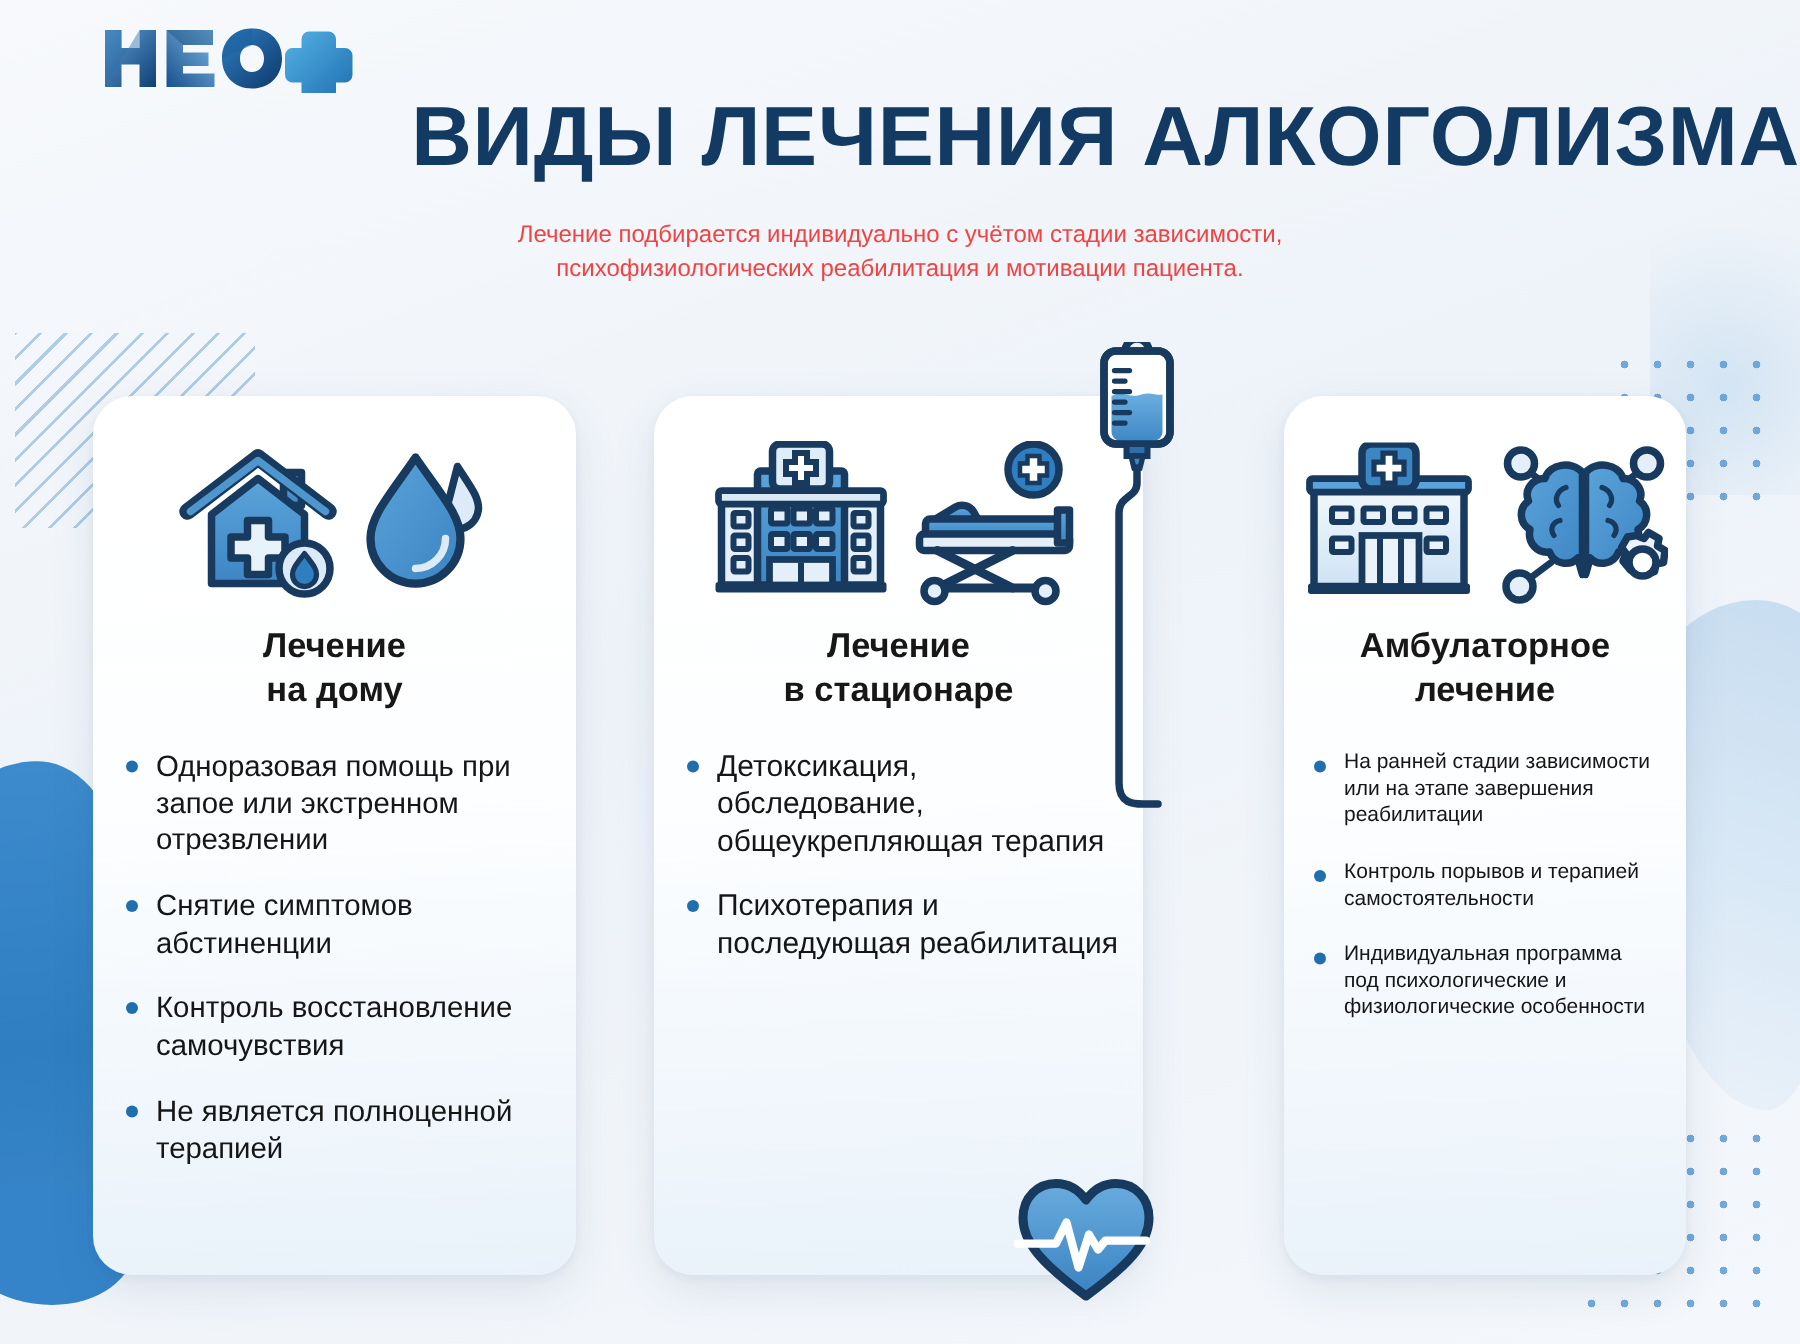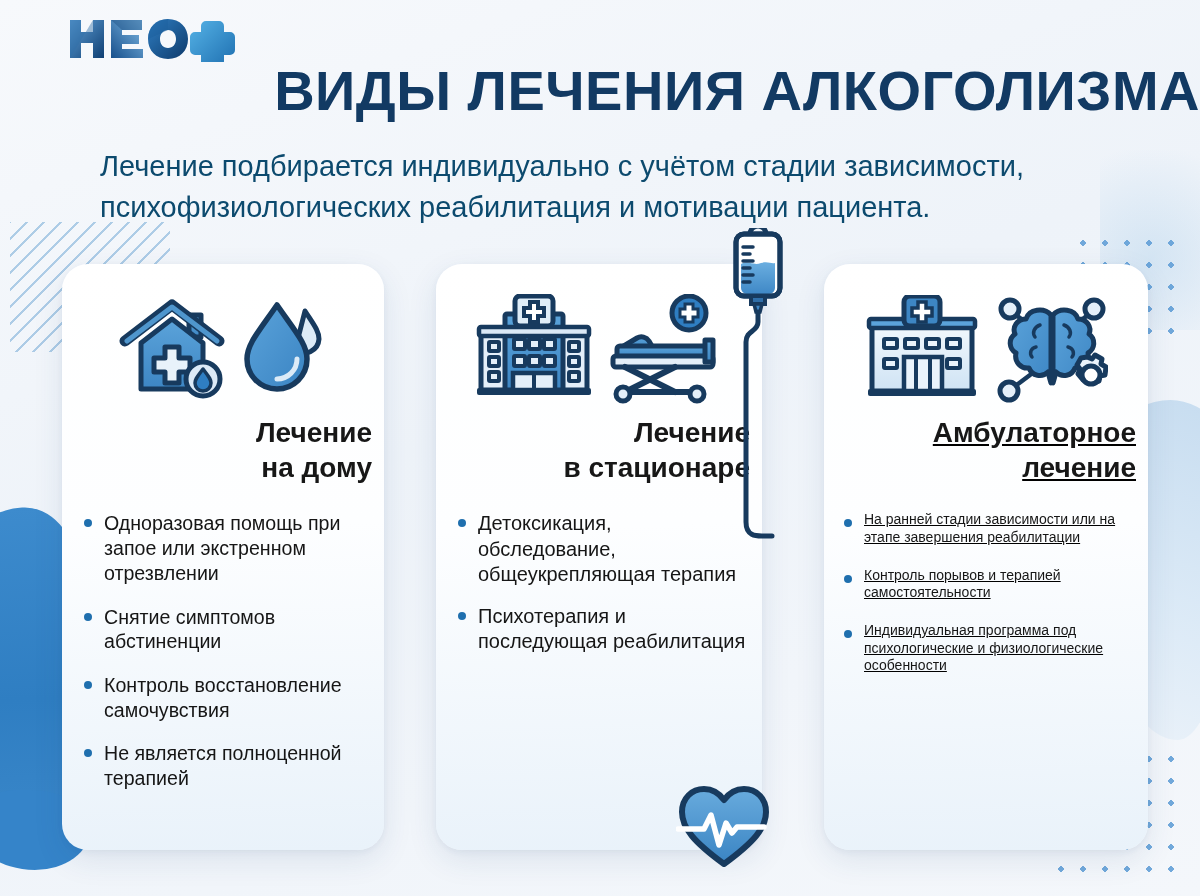--- a/index.html
+++ b/index.html
@@ -54,44 +54,44 @@
   .logo { position:absolute; left:68px; top:16px; }
   .logo svg { display:block; }
 
   .title {
     position:absolute; left:0; right:0; top:62px; text-align:right;
     font-size:56px; font-weight:bold; color:#123a63;
     letter-spacing:.5px; line-height:1.05;
   }
   .subtitle {
     position:absolute; left:50%; transform:translateX(-50%); top:146px;
-    width:1000px; text-align:left; color:#0c4a6e;
-    font-size:29px; line-height:1.42; font-weight:normal;
+    width:1000px; text-align:center; color:#ef4444;
+    font-size:16px; line-height:1.42; font-weight:normal;
   }
 
   
   .cards { position:absolute; left:0; top:0; width:1200px; height:896px; }
   .card {
     position:absolute; top:264px; border-radius:26px;
     background:linear-gradient(178deg,#ffffff 0%,#fdfeff 45%,#e9f2fa 100%);
     box-shadow:0 10px 30px rgba(30,70,120,.10), 0 2px 6px rgba(30,70,120,.06);
   }
   .card-1 { left:62px;  width:322px; height:586px; }
   .card-2 { left:436px; width:326px; height:586px; }
-  .card-3 { left:824px; width:324px; height:586px;text-decoration:underline; }
+  .card-3 { left:856px; width:268px; height:586px; }
 
   .icons {
     height:150px; display:flex; align-items:center; justify-content:center;
     gap:16px; padding-top:20px;
   }
   .icons svg { display:block; }
 
   .card-title {
-    text-align:right; color:#171717; font-weight:bold;
-    font-size:28px; line-height:1.24; padding:2px 12px 0;
+    text-align:center; color:#171717; font-weight:bold;
+    font-size:23px; line-height:1.24; padding:2px 12px 0;
   }
 
   ul.bullets { list-style:none; margin:26px 0 0 0; padding:0 16px 0 22px; }
   ul.bullets li {
     position:relative; padding-left:20px; margin-bottom:17px;
     font-size:19.6px; line-height:1.26; color:#161616;
   }
   ul.bullets li:before {
     content:""; position:absolute; left:0; top:8px;
     width:8px; height:8px; border-radius:50%; background:#1f6fae;

